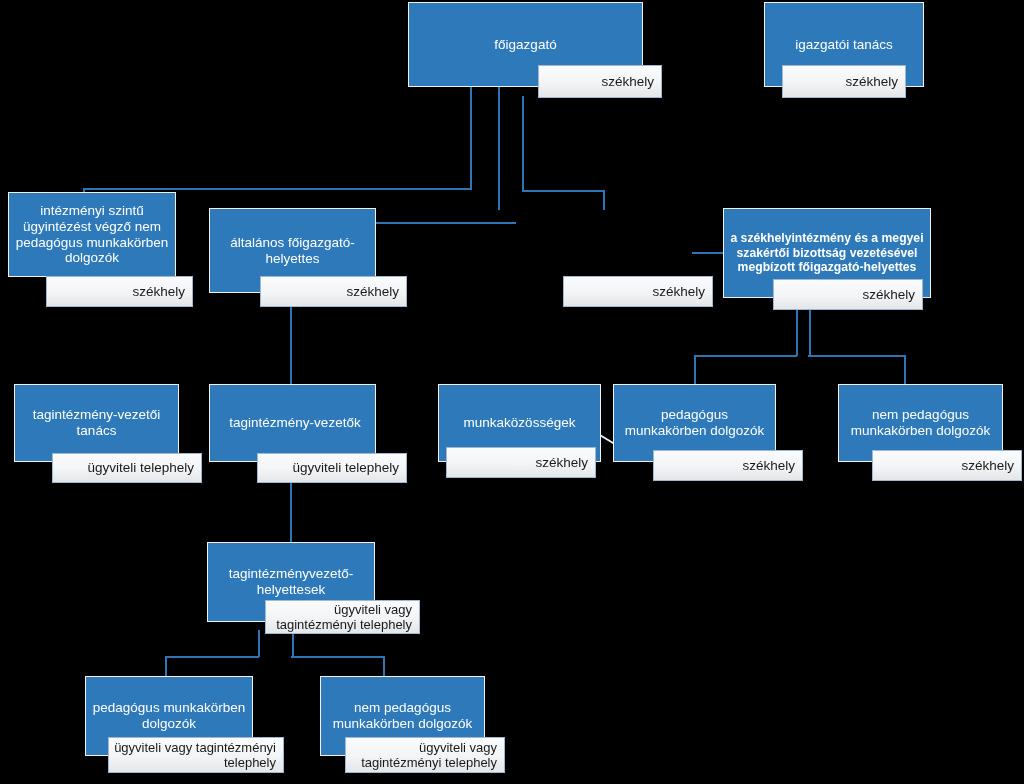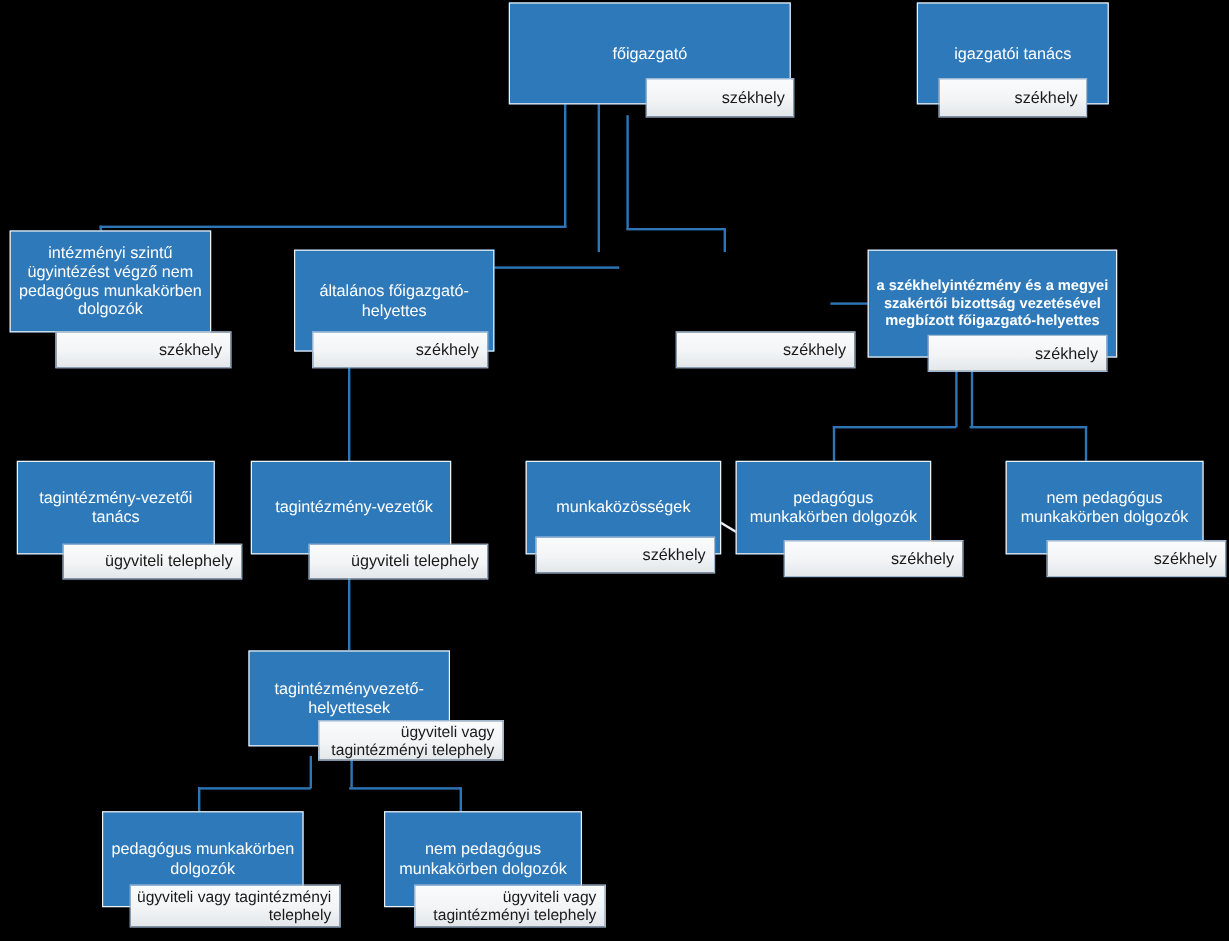--- a/index.html
+++ b/index.html
@@ -87,42 +87,42 @@
 
   <div class="line v" style="left:290px;top:481px;height:61px;"></div>
 
   <div class="line v" style="left:258px;top:630px;height:27px;"></div>
   <div class="line v" style="left:292px;top:630px;height:27px;"></div>
   <div class="line h" style="left:165px;top:656px;width:94px;"></div>
   <div class="line h" style="left:291px;top:656px;width:93px;"></div>
   <div class="line v" style="left:165px;top:656px;height:21px;"></div>
   <div class="line v" style="left:383px;top:656px;height:21px;"></div>
 
-  <div class="node" style="left:408px;top:2px;width:235px;height:85px;margin-left:16px;">
+  <div class="node" style="left:408px;top:2px;width:235px;height:85px;">
     <span>főigazgató</span>
   </div>
   <div class="tag" style="left:538px;top:65px;width:124px;height:33px;">
     <span>székhely</span>
   </div>
 
   <div class="node" style="left:764px;top:2px;width:160px;height:85px;">
     <span>igazgatói tanács</span>
   </div>
   <div class="tag" style="left:782px;top:65px;width:124px;height:33px;">
     <span>székhely</span>
   </div>
 
   <div class="node" style="left:8px;top:192px;width:168px;height:85px;">
     <span>intézményi szintű ügyintézést végző nem pedagógus munkakörben dolgozók</span>
   </div>
   <div class="tag" style="left:46px;top:276px;width:147px;height:31px;">
     <span>székhely</span>
   </div>
 
-  <div class="node" style="left:209px;top:208px;width:167px;height:85px;margin-left:36px;">
+  <div class="node" style="left:209px;top:208px;width:167px;height:85px;">
     <span>általános főigazgató-helyettes</span>
   </div>
   <div class="tag" style="left:260px;top:276px;width:147px;height:31px;">
     <span>székhely</span>
   </div>
 
   <div class="tag" style="left:563px;top:276px;width:150px;height:31px;">
     <span>székhely</span>
   </div>
 

